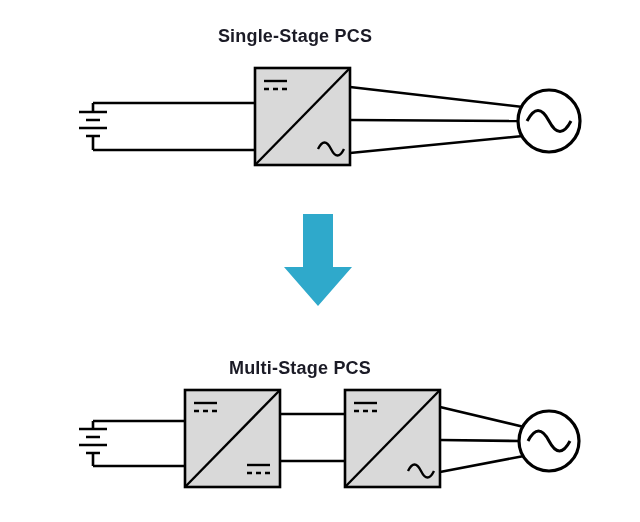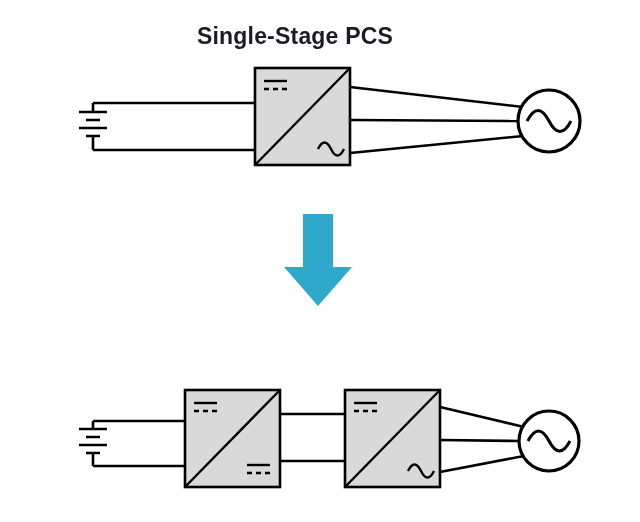--- a/index.html
+++ b/index.html
@@ -6,39 +6,40 @@
   .canvas {
     position: relative;
     width: 640px;
     height: 522px;
     background: #ffffff;
     font-family: "Liberation Sans", sans-serif;
     overflow: hidden;
   }
   .diagram-title {
     position: absolute;
-    font-size: 23px;
+    font-size: 18px;
     font-weight: bold;
     color: #1b1b26;
     text-align: center;
     width: 270px;
     line-height: 20px;
     letter-spacing: 0.2px;
   }
   .title-top    { left: 160px; top: 26px; }
   .title-bottom { left: 165px; top: 358px; }
   svg { position: absolute; left: 0; top: 0; }
 </style>
 </head>
 <body>
 
 <div class="canvas">
 
   <div class="diagram-title title-top">Single-Stage PCS</div>
 
+  <div class="diagram-title title-bottom">Multi-Stage PCS</div>
 
   <svg width="640" height="522" viewBox="0 0 640 522">
 
     <g stroke="#000000" fill="none">
 
       <g>
         <path d="M93 103 V112 M79 112 H107 M86 120 H100 M79 128 H107 M86 136 H100 M93 136 V150" stroke-width="2.6"></path>
       </g>
 
       <path d="M93 103 H255 M93 150 H255" stroke-width="2.6"></path>

